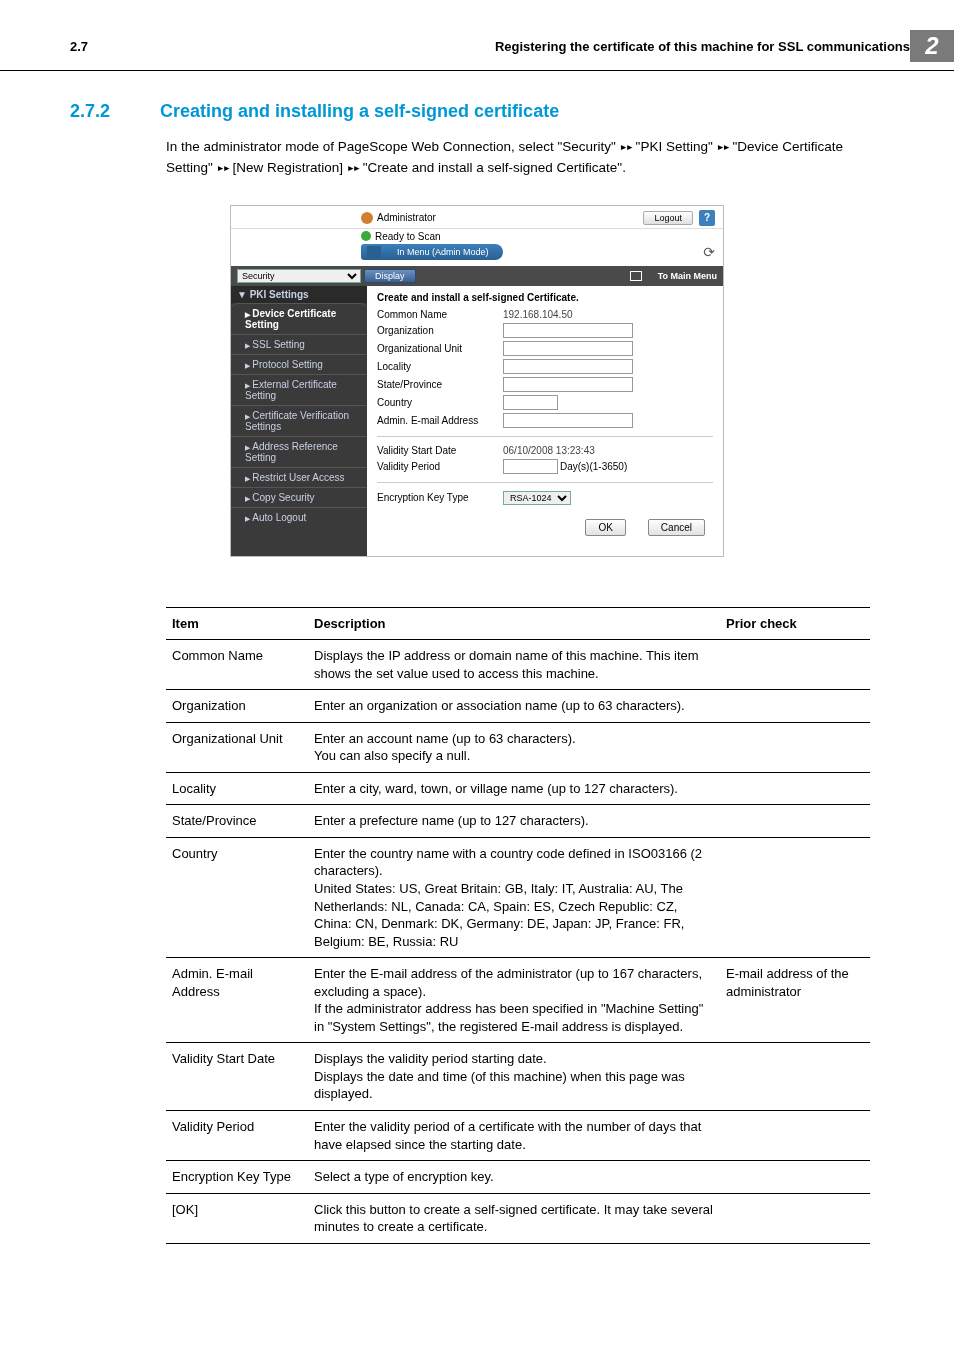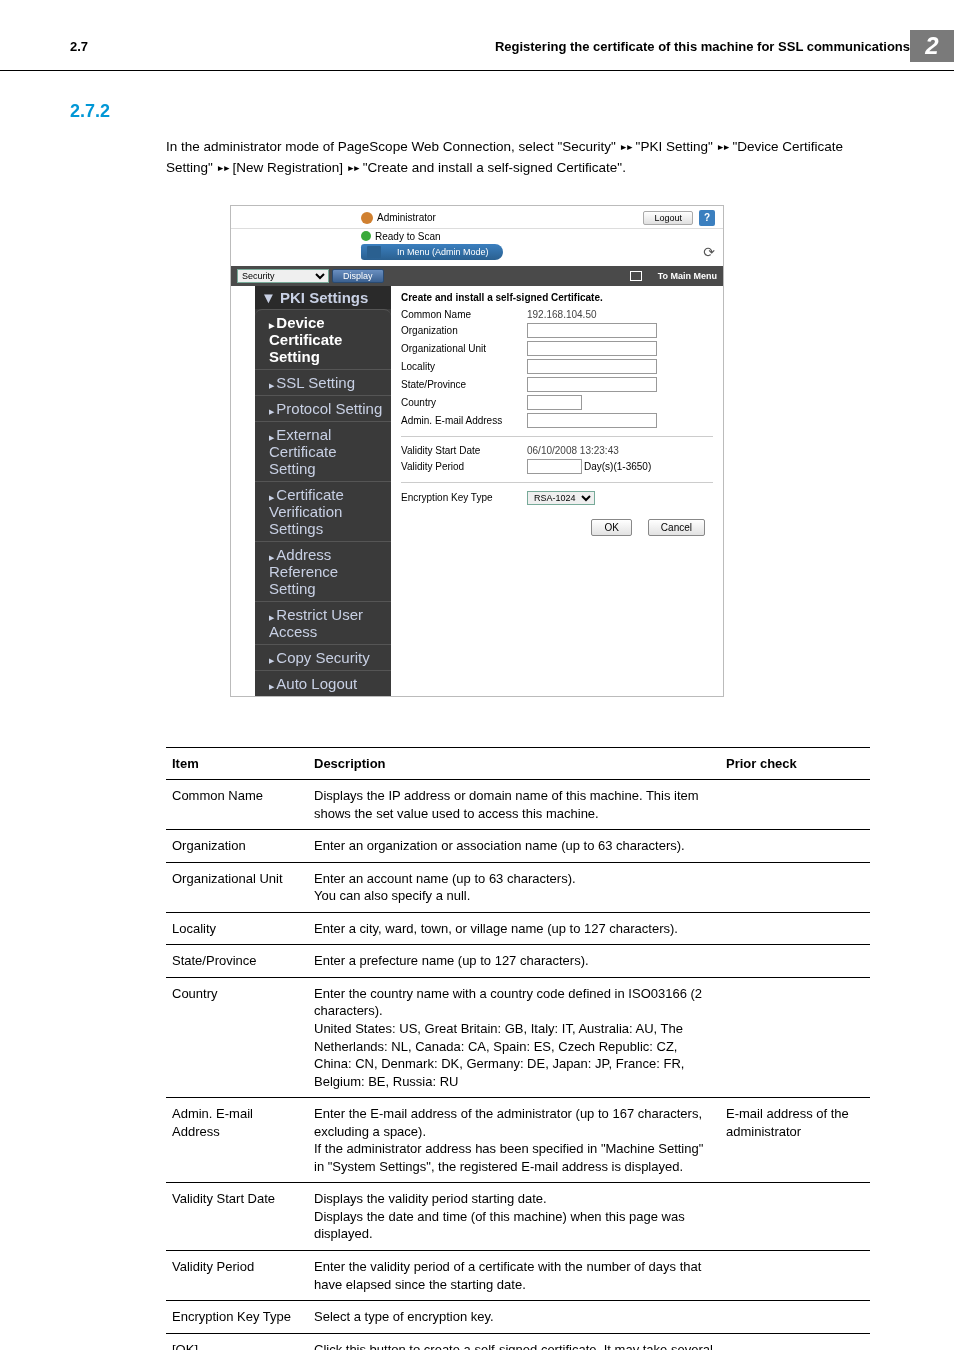--- a/index.html
+++ b/index.html
@@ -86,21 +86,21 @@
     .ss-mode .refresh { margin-left:auto; font-size:14px; color:#555; }
     .ss-bar {
       background: #4a4a4a;
       color: #fff;
       display: flex;
       align-items: center;
       padding: 3px 6px;
     }
     .ss-bar select {
       font-size: 9px;
-      width: 92px;
+      width: 124px;
       border: 1px solid #7a9;
     }
     .ss-bar .disp {
       background: linear-gradient(#6a8fc0,#3a6090);
       border: 1px solid #2a4a70;
       color: #fff;
       padding: 1px 10px;
       font-size: 9px;
       margin-left: 3px;
       border-radius: 2px;
@@ -111,38 +111,37 @@
       font-weight: bold;
       display:flex;
       align-items:center;
       gap:16px;
     }
     .ss-body { display: flex; min-height: 240px; }
     .ss-side {
       width: 136px;
       background: #3a3a3a;
       color: #c8d0e4;
-      font-size: 15px;
-      margin-left: 24px;
+      font-size: 10px;
     }
     .ss-side .grp { background: #2a2a2a; padding: 3px 6px; font-weight: bold; }
     .ss-side .item { padding: 4px 6px 4px 14px; border-top: 1px solid #555; }
     .ss-side .item.active { color: #fff; font-weight: bold; border-radius: 7px; }
     .ss-side .tri::before { content:"▶ "; font-size:7px; }
     .ss-main { flex:1; padding: 6px 10px; background:#fff; font-size:10px; }
     .ss-main .mtitle { font-weight: bold; margin-bottom: 6px; }
     .frow { display:flex; align-items:center; margin-bottom:3px; }
     .frow .lbl { width: 126px; }
     .frow input[type=text] { border:1px solid #999; height:15px; font-size:9px; }
     .frow .w1 { width: 130px; }
     .frow .w2 { width: 55px; }
     .frow .readonly { font-size:10px; color:#444; }
     .ss-main hr { border:none; border-top:1px solid #ccc; margin:8px 0; }
     .ss-main .sel { border:1px solid #7a9; font-size:9px; padding:0 2px; }
-    .ss-buttons { display:flex; justify-content:flex-end; gap:16px; margin:14px 8px 14px 0; }
+    .ss-buttons { display:flex; justify-content:flex-end; gap:22px; margin:14px 8px 14px 0; }
     .ss-buttons button {
       border:1px solid #888;
       background:linear-gradient(#fff,#e2e2e2);
       padding:2px 12px;
       font-size:10px;
       border-radius:2px;
     }
     .desc-table {
       width: 704px;
       margin-left: 96px;
@@ -176,20 +175,21 @@
 
 <div class="header-bar">
   <span class="sec">2.7</span>
   <span class="title">Registering the certificate of this machine for SSL communications</span>
   <span class="chip">2</span>
 </div>
 
 <div class="content">
   <div class="h272">
     <span class="num">2.7.2</span>
+    <span class="ttl">Creating and installing a self-signed certificate</span>
   </div>
   <p class="intro-text">
     <span>In the administrator mode of PageScope Web Connection, select "Security" </span><span class="arrow">▸▸</span>
     <span> "PKI Setting" </span><span class="arrow">▸▸</span>
     <span> "Device Certificate Setting" </span><span class="arrow">▸▸</span>
     <span> [New Registration] </span><span class="arrow">▸▸</span>
     <span> "Create and install a self-signed Certificate".</span>
   </p>
 
   <div class="screenshot">

